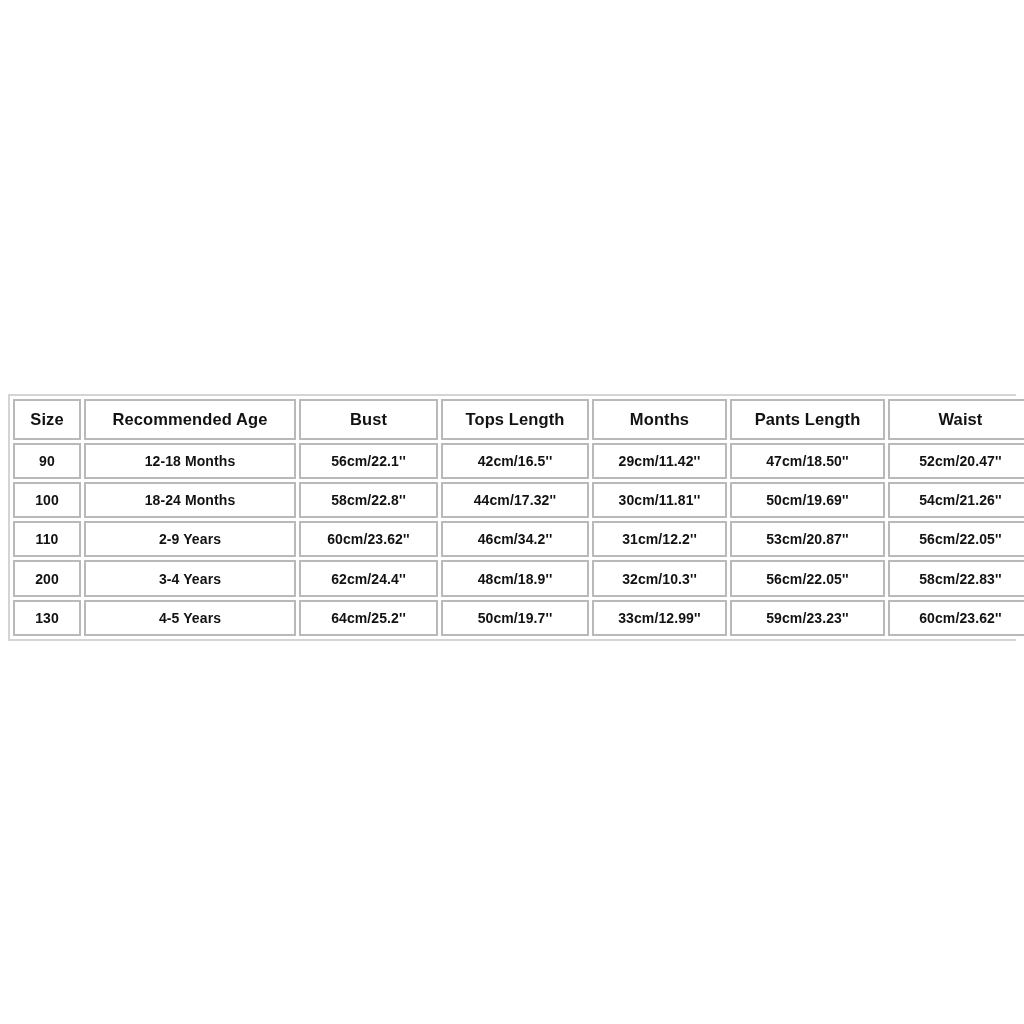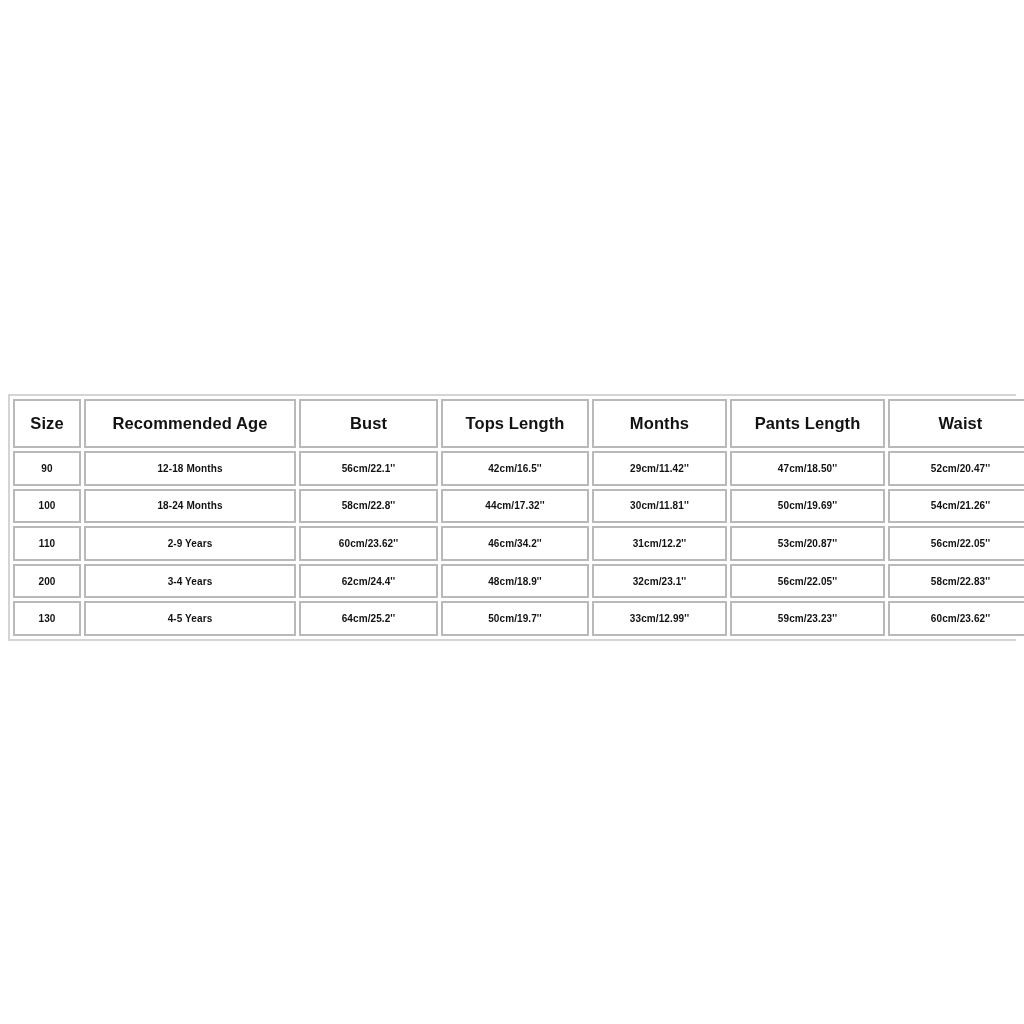--- a/index.html
+++ b/index.html
@@ -55,21 +55,21 @@
     white-space: nowrap;
     overflow: hidden;
   }
 
   table.size-chart tr.header-row td {
     font-size: 16.5px;
     letter-spacing: 0.1px;
   }
 
   table.size-chart tr.data-row td {
-    font-size: 10px;
+    font-size: 14px;
     letter-spacing: 0.1px;
   }
 
   
   col.c-size          { width: 68px;  }
   col.c-age           { width: 212px; }
   col.c-bust          { width: 139px; }
   col.c-tops          { width: 148px; }
   col.c-sleeve        { width: 135px; }
   col.c-pants         { width: 155px; }
@@ -131,21 +131,21 @@
           <td>31cm/12.2''</td>
           <td>53cm/20.87''</td>
           <td>56cm/22.05''</td>
         </tr>
 
         <tr class="data-row">
           <td>200</td>
           <td>3-4 Years</td>
           <td>62cm/24.4''</td>
           <td>48cm/18.9''</td>
-          <td>32cm/23.1''</td>
+          <td>32cm/10.3''</td>
           <td>56cm/22.05''</td>
           <td>58cm/22.83''</td>
         </tr>
 
         <tr class="data-row">
           <td>130</td>
           <td>4-5 Years</td>
           <td>64cm/25.2''</td>
           <td>50cm/19.7''</td>
           <td>33cm/12.99''</td>

